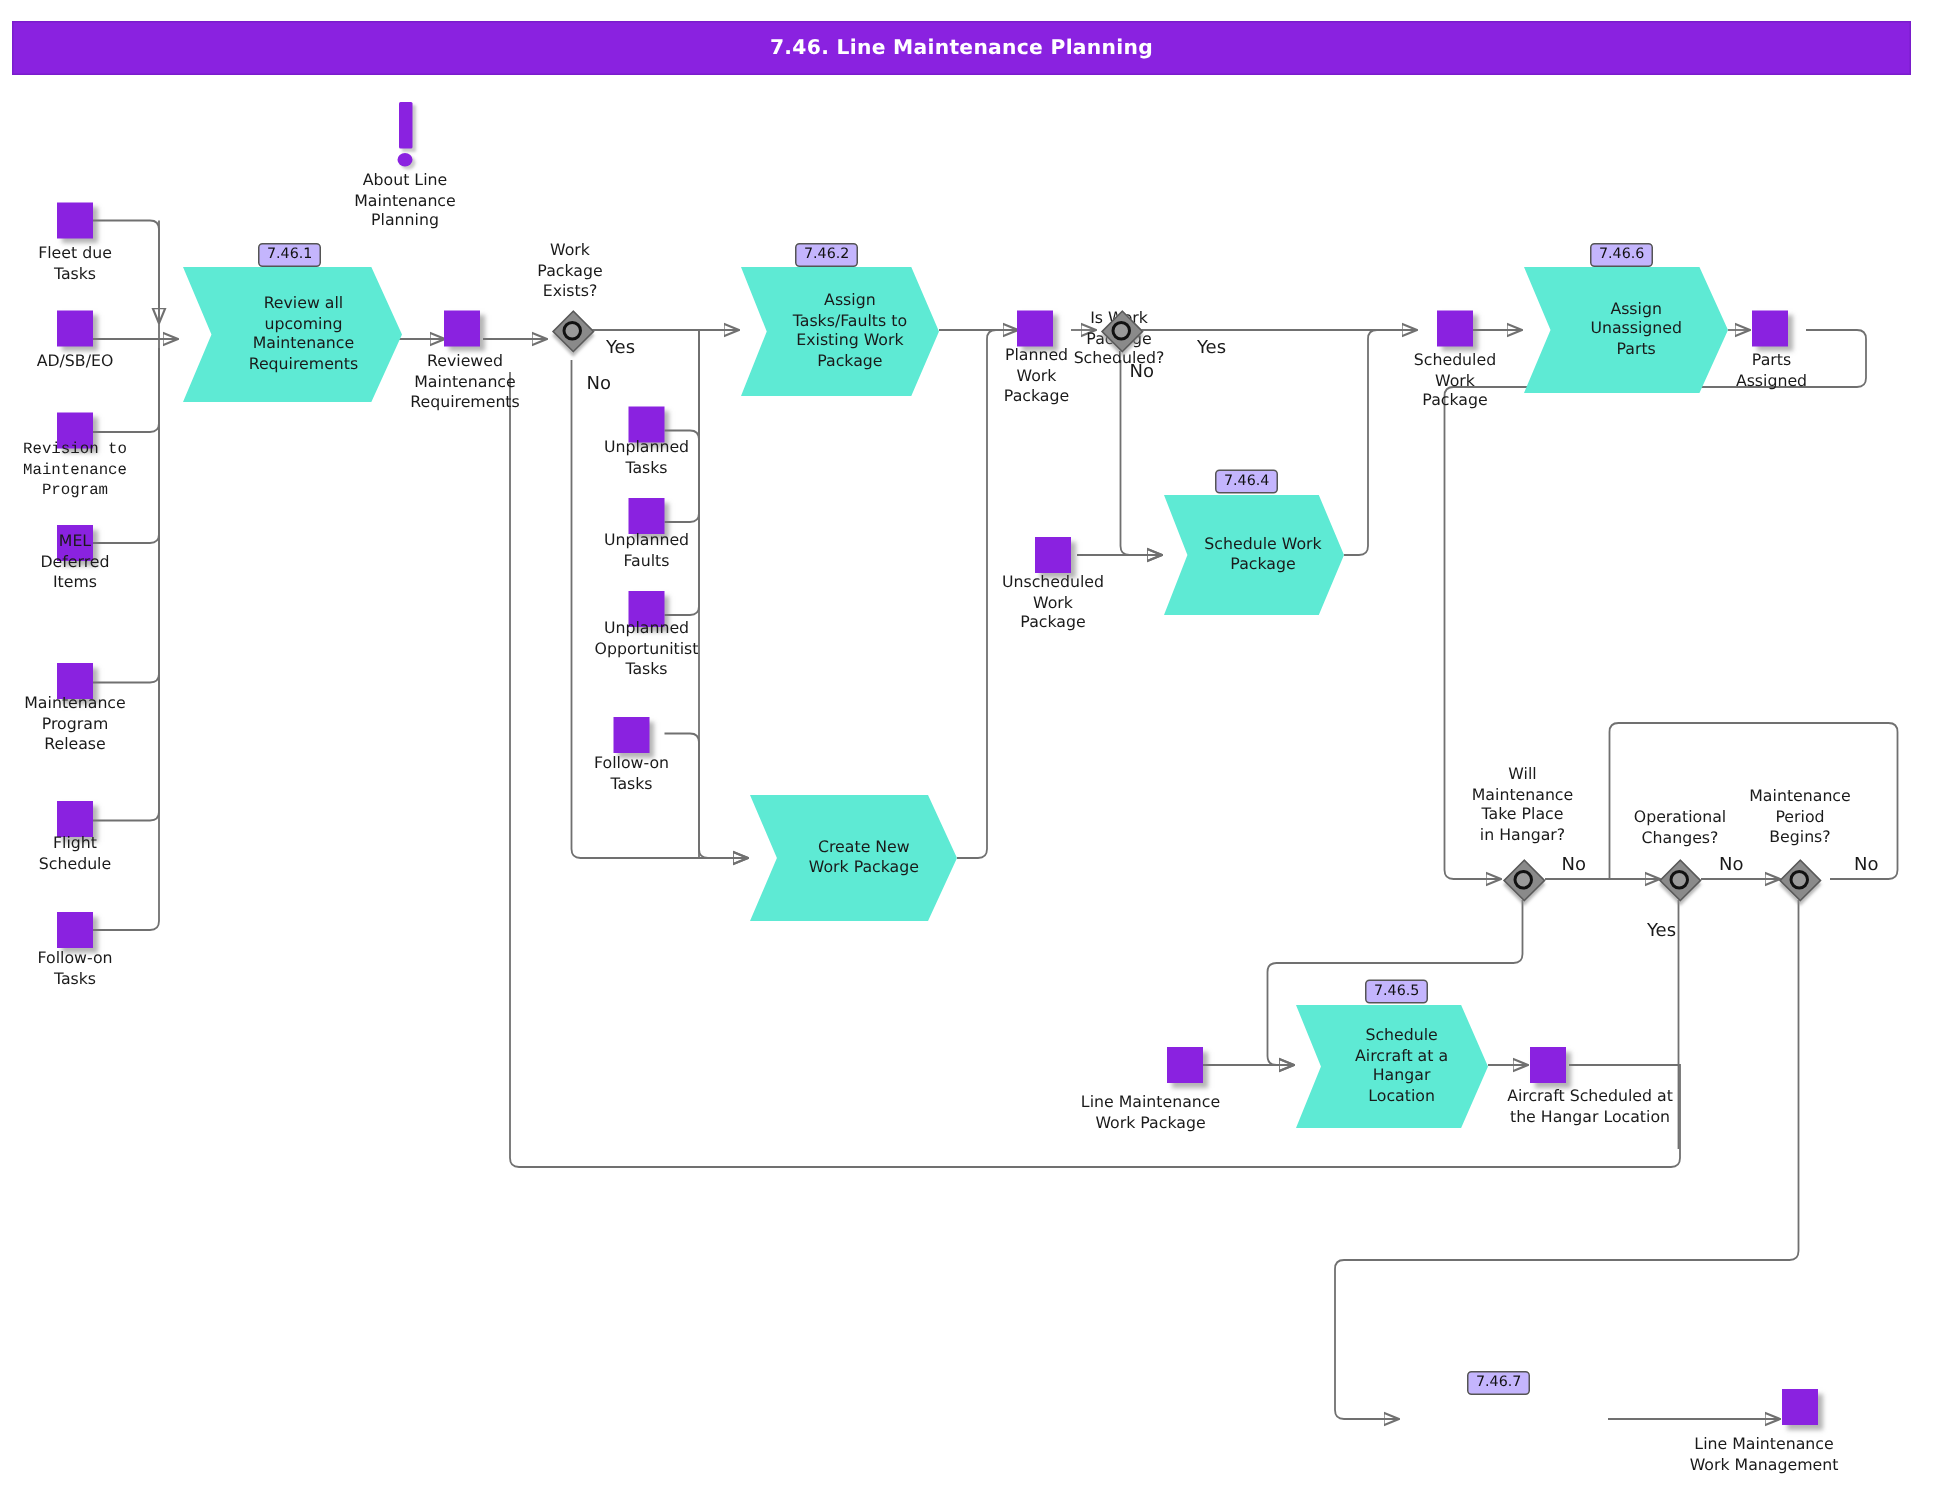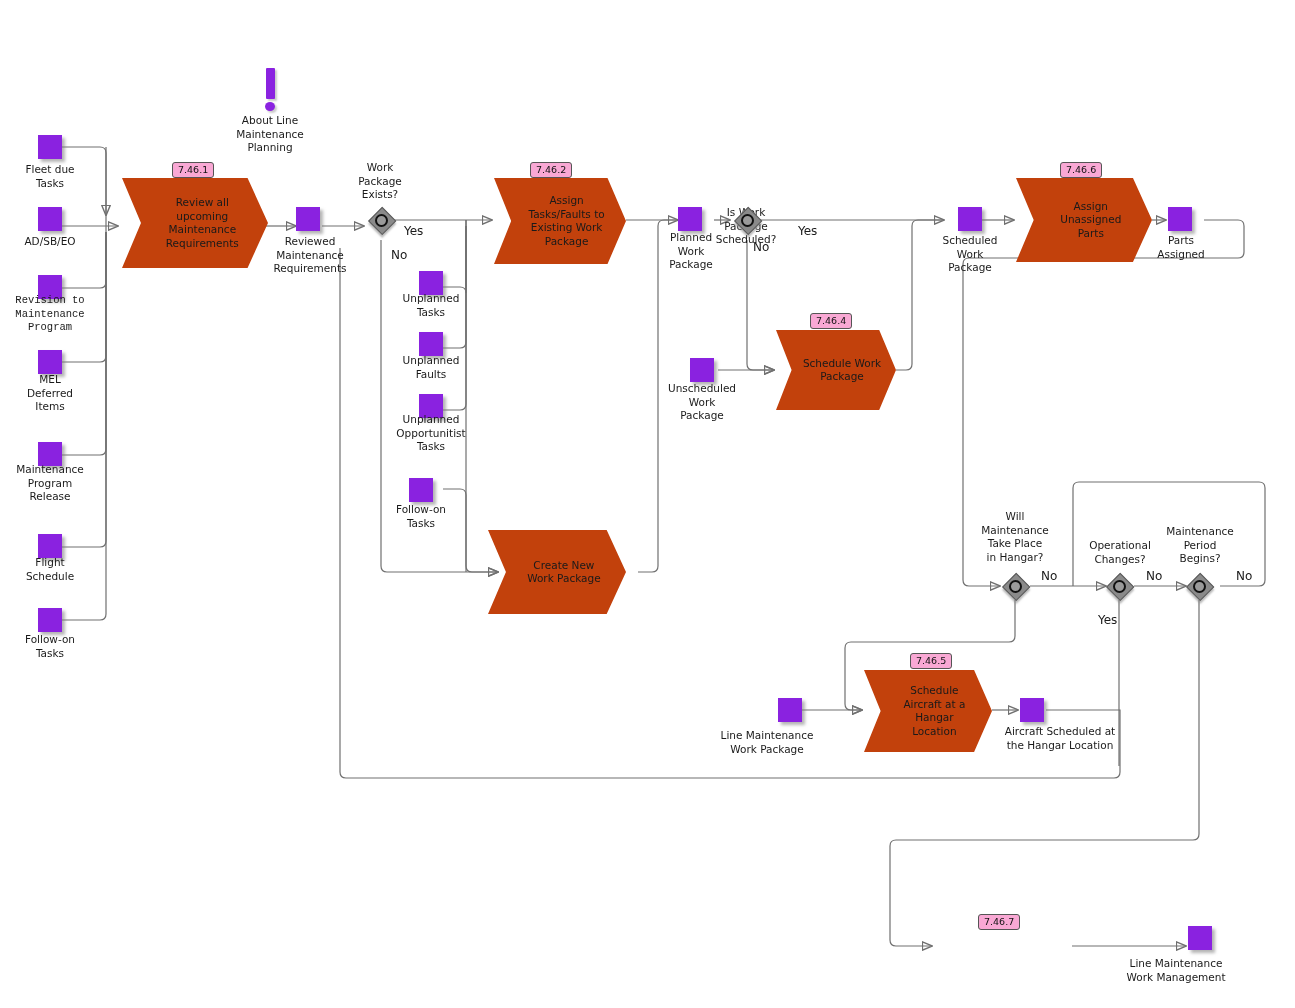--- a/index.html
+++ b/index.html
@@ -18,27 +18,27 @@
     font-family:"DejaVu Sans","Liberation Sans",sans-serif;
   }
 
   
   .dobj{position:absolute;width:24px;height:24px;background:#8A22E0;
         box-shadow:3px 3px 3px rgba(120,120,120,.55);}
   .dlabel{position:absolute;font-size:10.5px;color:#1a1a1a;text-align:center;
           line-height:13.5px;white-space:pre-line;}
 
   
-  .proc{position:absolute;background:#c2410c;
+  .proc{position:absolute;background:#5eead4;
         filter:drop-shadow(4px 4px 3px rgba(150,150,150,.6));
         clip-path:polygon(0 0, 86% 0, 100% 50%, 86% 100%, 0 100%, 13% 50%);
         display:flex;align-items:center;justify-content:center;}
   .proc .ptxt{font-size:10.5px;color:#1a1a1a;text-align:center;line-height:13.5px;
               white-space:pre-line;padding-left:10%;}
-  .steplbl{position:absolute;background:#f9a8d4;border:1px solid #555;border-radius:3px;
+  .steplbl{position:absolute;background:#c4b5fd;border:1px solid #555;border-radius:3px;
            font-size:9.5px;color:#111;padding:1px 5px;line-height:12px;}
 
   
   .gw{position:absolute;width:26px;height:26px;}
   .gw .dia{position:absolute;left:0;top:0;width:18.4px;height:18.4px;
            background:#8a8a8a;border:1px solid #5a5a5a;transform:rotate(45deg);
            margin:3.8px;box-shadow:2px 2px 2px rgba(140,140,140,.6);}
   .gw .ring{position:absolute;left:7px;top:7px;width:9px;height:9px;border-radius:50%;
             border:2px solid #111;background:#9a9a9a;}
   .gwlabel{position:absolute;font-size:10.5px;color:#1a1a1a;text-align:center;
@@ -53,20 +53,23 @@
 
   
   .edges{position:absolute;left:0;top:0;width:1295px;height:1008px;pointer-events:none;}
   .edges path,.edges line{fill:none;stroke:#707070;stroke-width:1.2;}
 </style>
 </head>
 <body>
 
 <div id="canvas">
 
+  <div class="banner">
+    <span>7.46. Line Maintenance Planning</span>
+  </div>
 
   <svg class="edges" viewBox="0 0 1295 1008">
     <defs>
       <marker id="ah" markerWidth="9" markerHeight="9" refX="8" refY="4.5" orient="auto">
         <path d="M0,1 L8.5,4.5 L0,8 z" fill="#707070" stroke="none"></path>
       </marker>
     </defs>
 
     <path d="M62,147 L100,147 Q106,147 106,153 L106,215" marker-end="url(#ah)"></path>
     <path d="M62,226 L118,226" marker-end="url(#ah)"></path>
@@ -147,21 +150,21 @@
 
   <div class="dobj" style="left:38px;top:207px;"></div>
   <div class="dlabel" style="left:0px;top:235px;width:100px;">AD/SB/EO</div>
 
   <div class="dobj" style="left:38px;top:275px;"></div>
   <div class="dlabel" style="left:0px;top:294px;width:100px;font-family:Liberation Mono, monospace;">Revision to
 Maintenance
 Program</div>
 
   <div class="dobj" style="left:38px;top:350px;"></div>
-  <div class="dlabel" style="left:0px;top:373px;width:100px;">MEL
+  <div class="dlabel" style="left:0px;top:355px;width:100px;">MEL
 Deferred
 Items</div>
 
   <div class="dobj" style="left:38px;top:442px;"></div>
   <div class="dlabel" style="left:0px;top:463px;width:100px;">Maintenance
 Program
 Release</div>
 
   <div class="dobj" style="left:38px;top:534px;"></div>
   <div class="dlabel" style="left:0px;top:556px;width:100px;">Flight
@@ -213,21 +216,21 @@
 
   <div class="steplbl" style="left:530px;top:162px;">7.46.2</div>
   <div class="proc" style="left:494px;top:178px;width:132px;height:86px;">
     <div class="ptxt">Assign
 Tasks/Faults to
 Existing Work
 Package</div>
   </div>
 
   <div class="steplbl" style="left:549px;top:513px;margin-top:17px;">7.46.3</div>
-  <div class="proc" style="left:488px;top:530px;width:138px;height:84px;">
+  <div class="proc" style="left:500px;top:530px;width:138px;height:84px;">
     <div class="ptxt">Create New
 Work Package</div>
   </div>
 
   <div class="dobj" style="left:678px;top:207px;"></div>
   <div class="dlabel" style="left:645px;top:231px;width:92px;">Planned
 Work
 Package</div>
 
   <div class="gwlabel" style="left:700px;top:161px;width:92px;margin-top:45px;">Is Work

